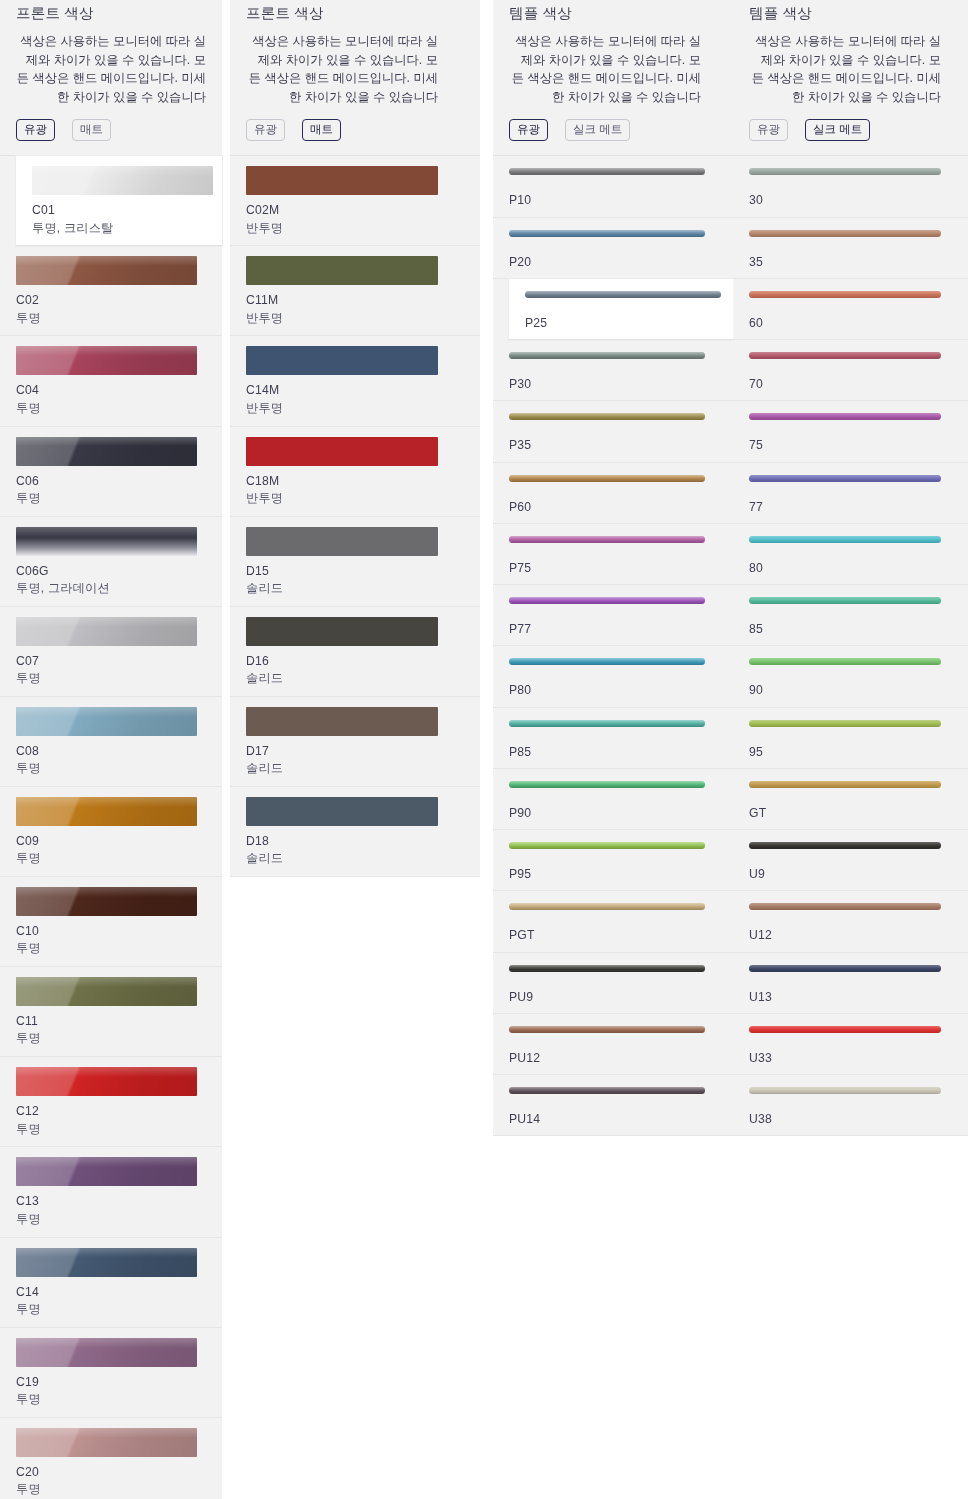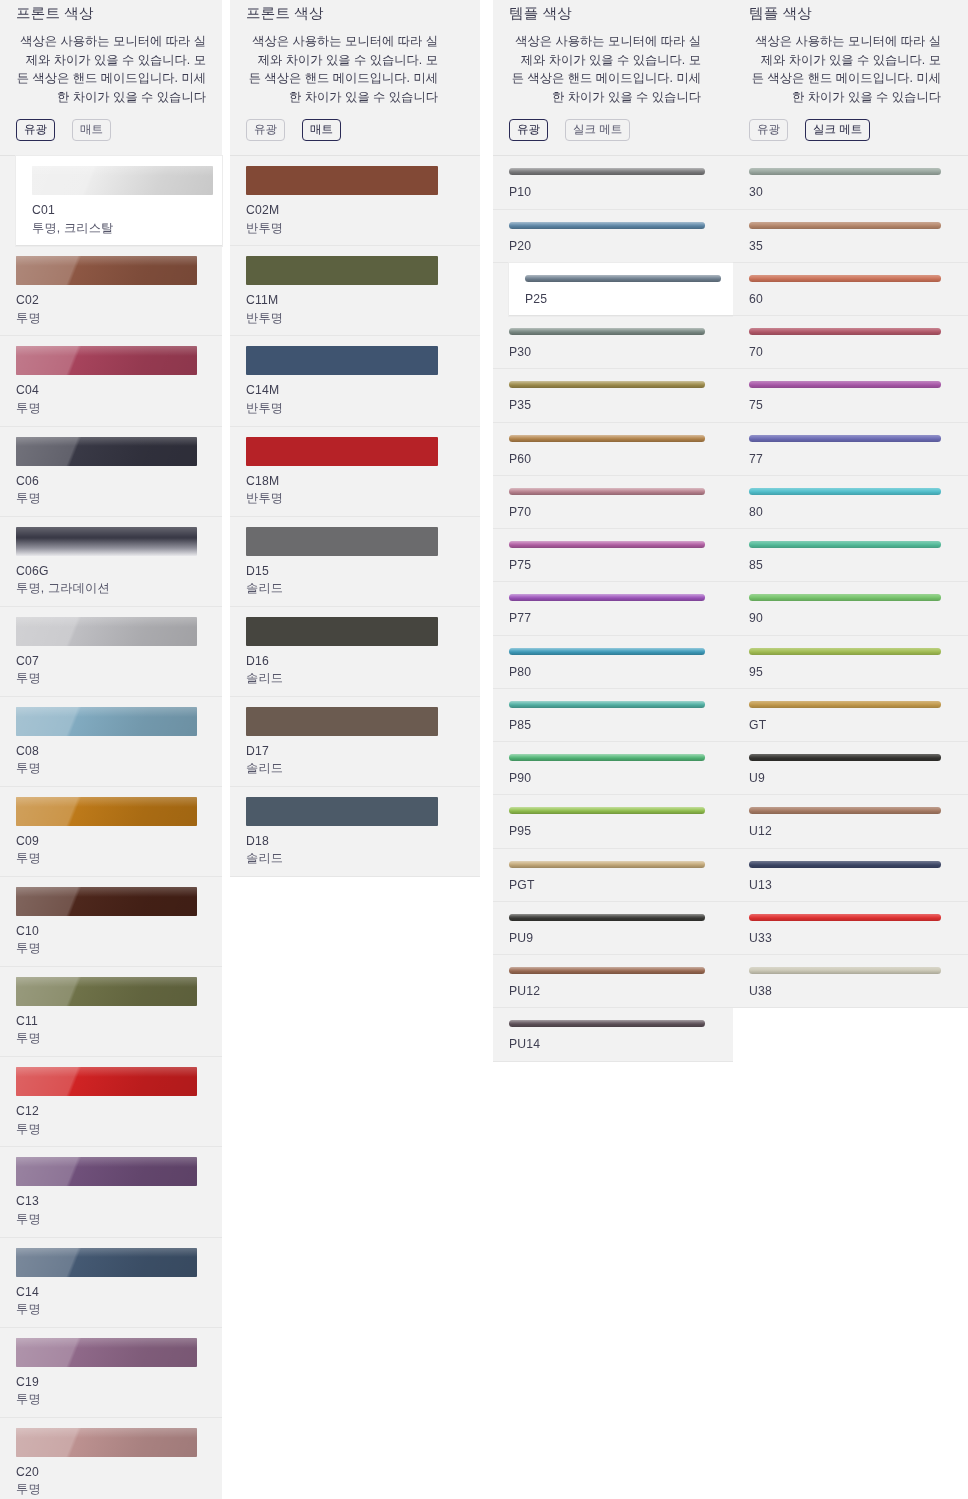--- a/index.html
+++ b/index.html
@@ -150,21 +150,21 @@
     letter-spacing: .2px;
   }
   .chip-sub {
     font-size: 12.2px;
     color: #56566a;
     line-height: 1.3;
     padding-top: 2px;
     letter-spacing: .2px;
   }
   .temple-row { padding: 9px 16px 8px 16px; }
-  .temple-row .chip-code { padding-top: 9px; }
+  .temple-row .chip-code { padding-top: 17px; }
 </style>
 </head>
 <body>
 
 <div id="app">
     <div class="column col-front-1">
       <div class="col-head">
         <div class="col-title">프론트 색상</div>
         <div class="col-desc">색상은 사용하는 모니터에 따라 실제와 차이가 있을 수 있습니다. 모든 색상은 핸드 메이드입니다. 미세한 차이가 있을 수 있습니다</div>
         <div class="finish-tabs">
@@ -386,26 +386,20 @@
           </div>
           <div class="chip-code">P35</div>
         </div>
         <div class="swatch-row temple-row">
           <div class="chip-temple" style="background: rgb(181, 133, 75);">
             <div class="tgloss"></div>
           </div>
           <div class="chip-code">P60</div>
         </div>
         <div class="swatch-row temple-row">
-          <div class="chip-temple" style="background: rgb(187, 131, 144);">
-            <div class="tgloss"></div>
-          </div>
-          <div class="chip-code">P70</div>
-        </div>
-        <div class="swatch-row temple-row">
           <div class="chip-temple" style="background: rgb(179, 95, 165);">
             <div class="tgloss"></div>
           </div>
           <div class="chip-code">P75</div>
         </div>
         <div class="swatch-row temple-row">
           <div class="chip-temple" style="background: rgb(158, 85, 189);">
             <div class="tgloss"></div>
           </div>
           <div class="chip-code">P77</div>

